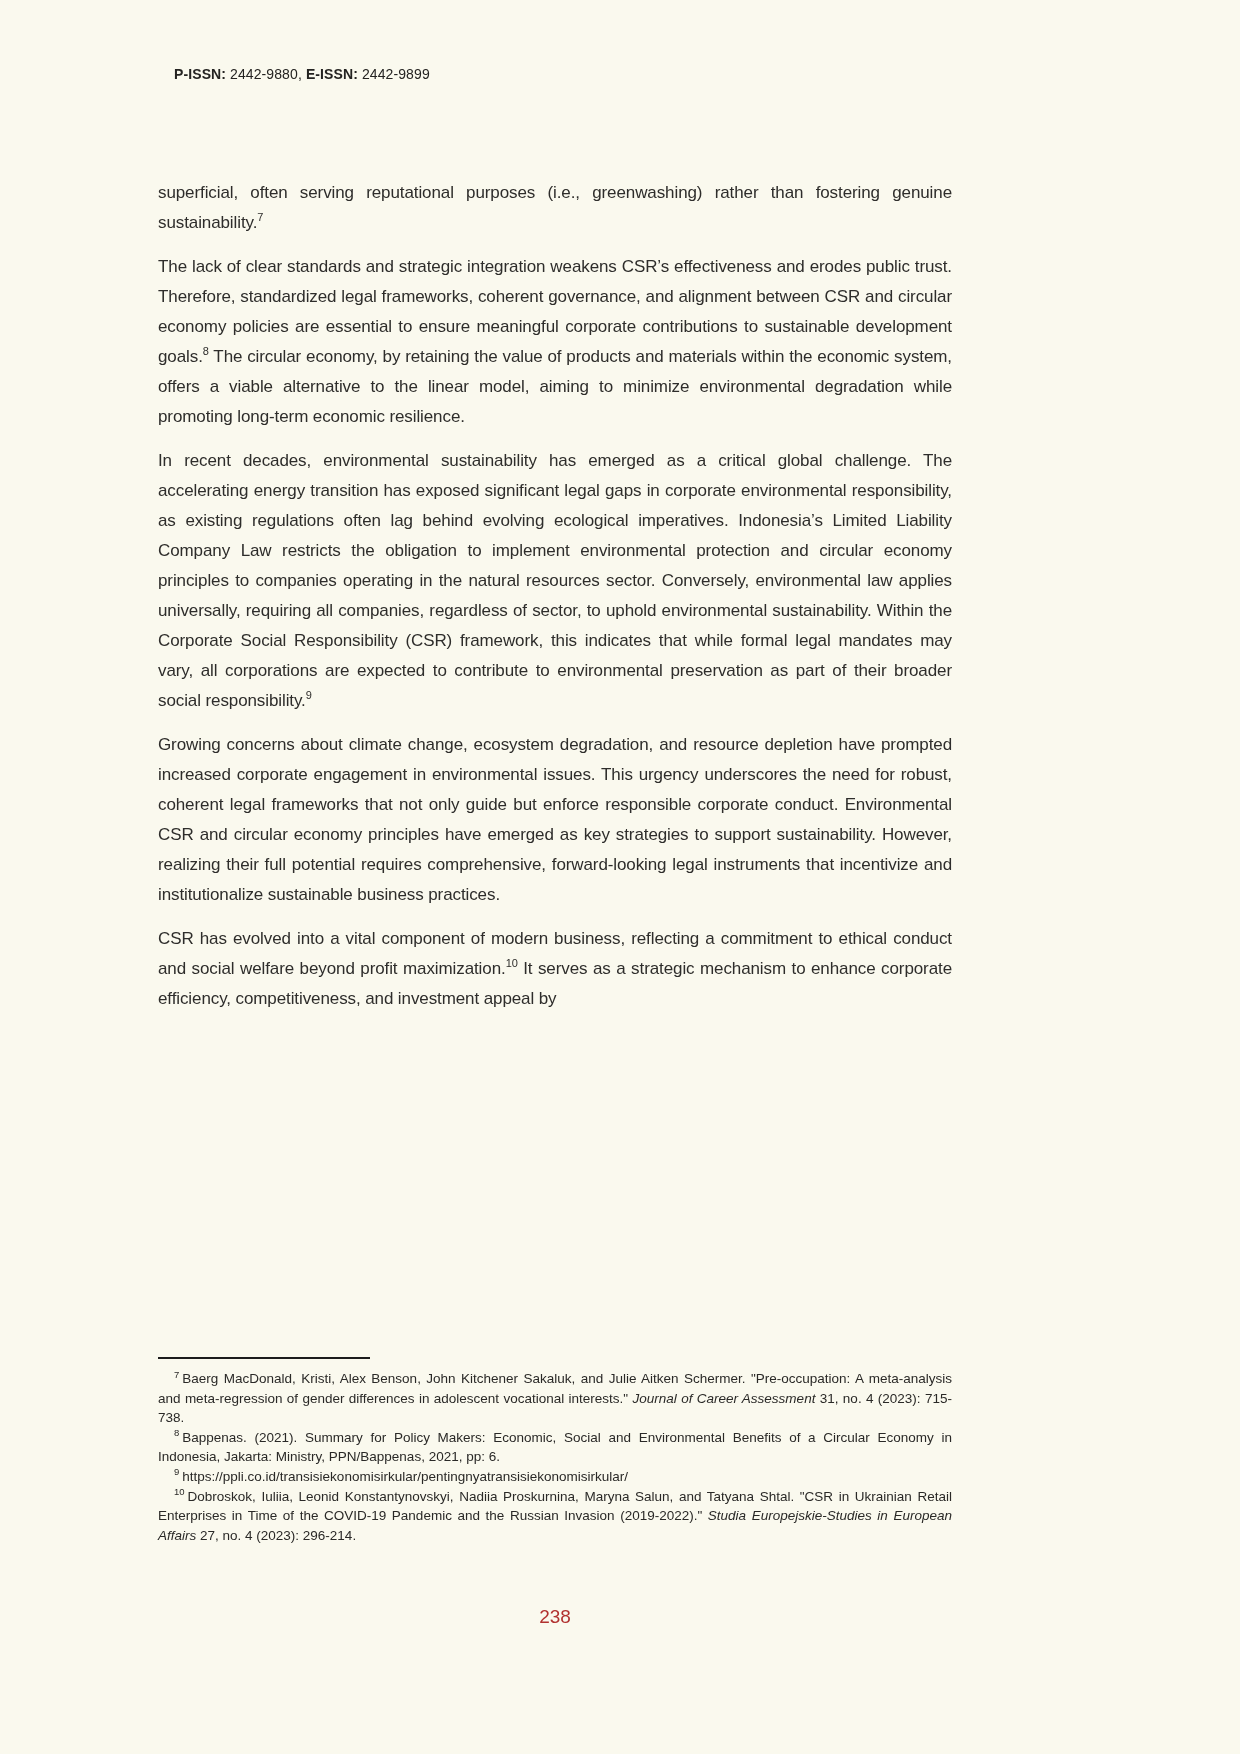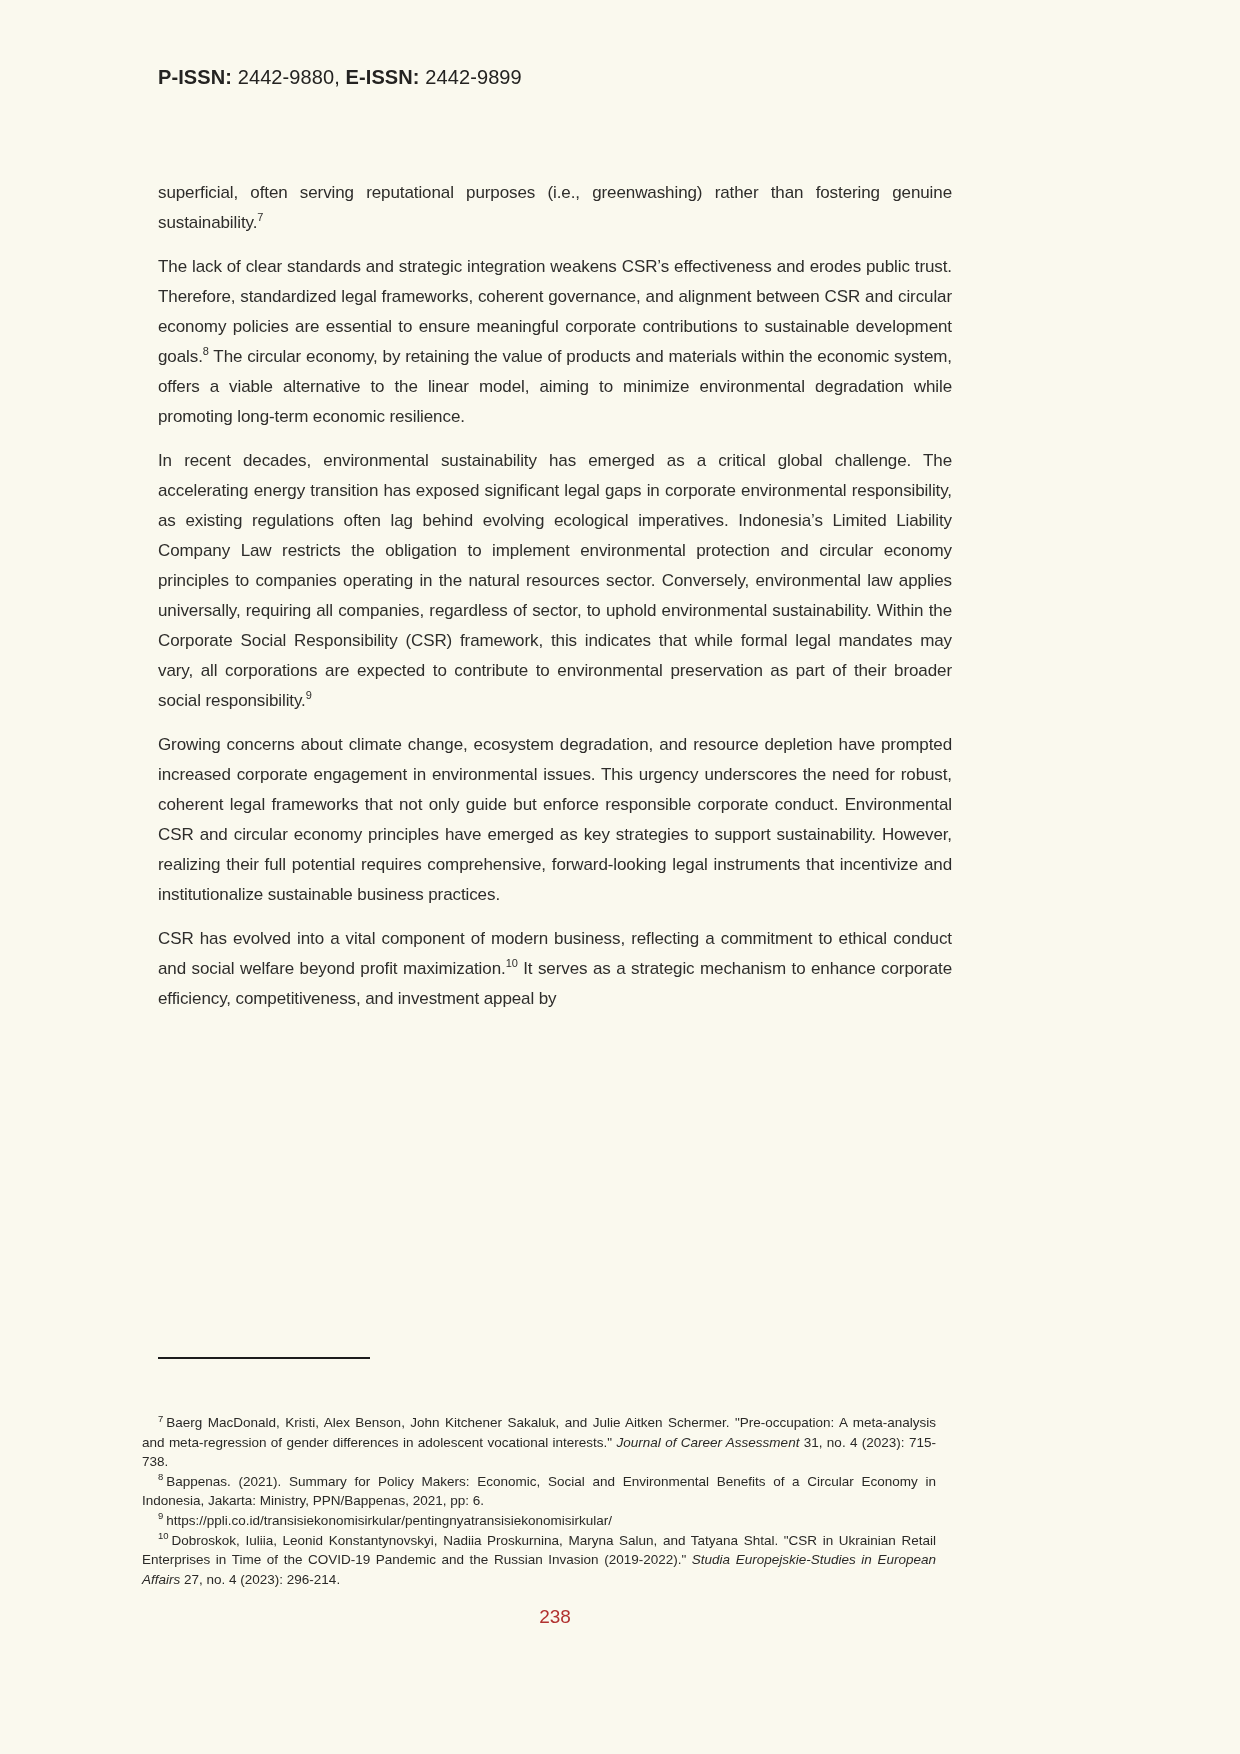--- a/index.html
+++ b/index.html
@@ -8,23 +8,23 @@
     position:relative;
     width:1240px;
     height:1754px;
     background:#faf9ee;
     font-family:"Liberation Sans", sans-serif;
     color:#2e2d2b;
     overflow:hidden;
   }
   .journal-header{
     position:absolute;
-    left:158px;
+    left:174px;
     top:66px;
-    font-size:20px;
+    font-size:14px;
     letter-spacing:0.1px;
     color:#242321;
   }
   .journal-header .bold{font-weight:bold;}
   .content{
     position:absolute;
     left:158px;
     top:157px;
     width:794px;
     margin-top:21px;
@@ -44,24 +44,23 @@
   .fn-rule{
     position:absolute;
     left:158px;
     top:1357px;
     width:212px;
     height:0;
     border-top:2px solid #1c1c1c;
   }
   .footnotes{
     position:absolute;
-    left:142px;
+    left:158px;
     top:1369px;
     width:794px;
-    margin-top:44px;
   }
   .footnote{
     margin:0;
     font-size:13.5px;
     line-height:19.6px;
     text-align:justify;
     text-indent:16px;
     color:#2a2927;
   }
   .fn-marker{

